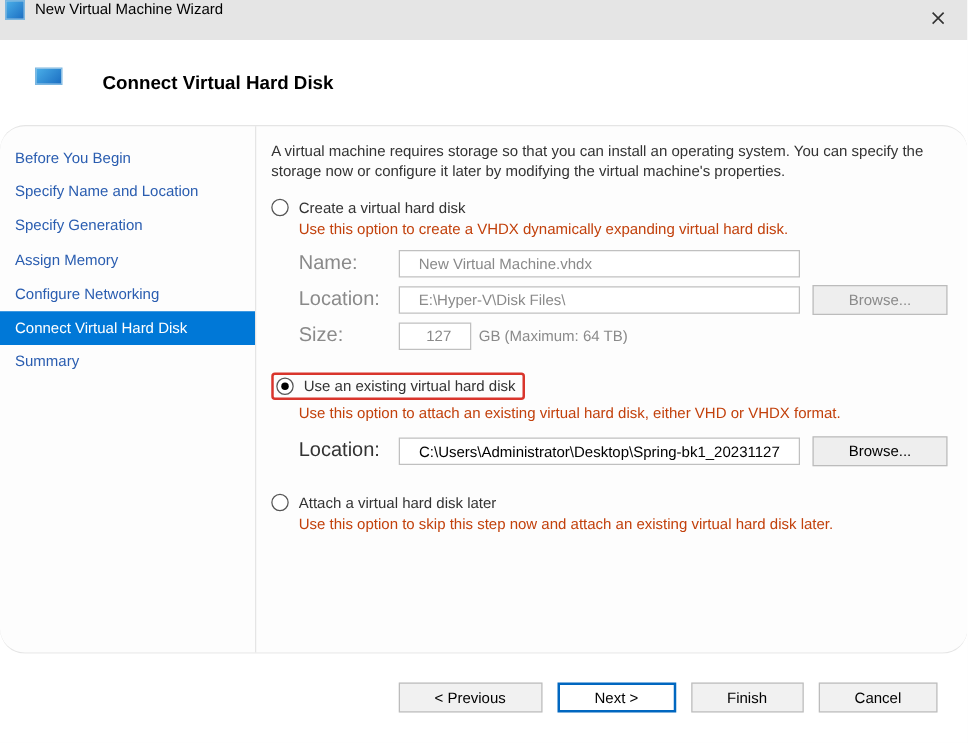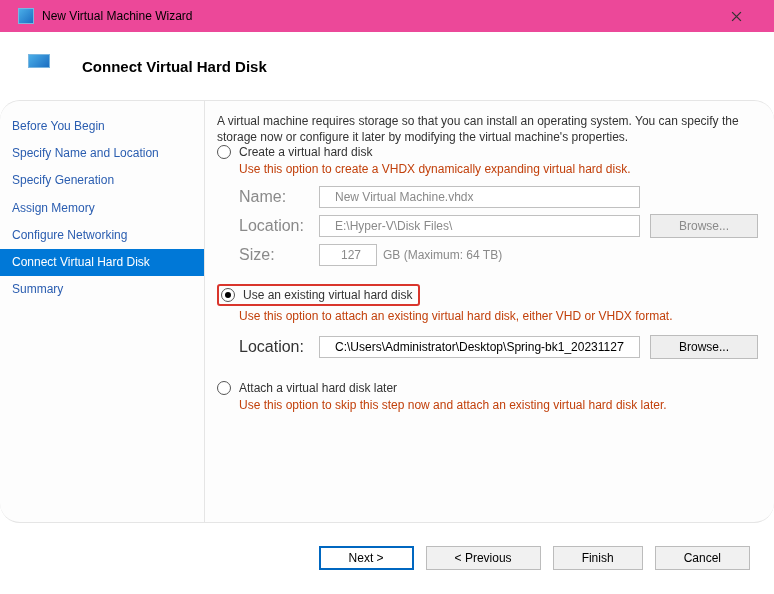--- a/index.html
+++ b/index.html
@@ -1,30 +1,30 @@
 <!DOCTYPE html>
 <html><head>
   <meta charset="utf-8">
   <style>
     * { box-sizing: border-box; margin: 0; padding: 0; }
     body { font-family: "Segoe UI", Tahoma, sans-serif; font-size: 12px; background: #fff; color: #000; width: 774px; height: 594px; overflow: hidden; }
-    .titlebar { height: 32px; display: flex; align-items: center; padding: 0 18px; background: #ec4899; }
+    .titlebar { height: 32px; display: flex; align-items: flex-start; padding: 0 4px; background: #e5e5e5; }
     .title-icon { width: 16px; height: 16px; margin-right: 8px; background: linear-gradient(135deg,#4aaee8,#1b6ec2); border: 1px solid #7ab6e0; }
     .title-text { flex: 1; font-size: 12px; }
     .close-x { width: 40px; height: 28px; display:flex; align-items:center; justify-content:center; cursor:pointer; }
     .close-x svg { width:11px; height:11px; }
     .header { height: 68px; display:flex; align-items:center; padding-left: 28px; background: #fff; }
     .header-icon { width: 22px; height: 14px; background: linear-gradient(135deg,#4aaee8,#1b6ec2); border:1px solid #7ab6e0; margin-right: 32px; margin-top: -10px; }
     .header-title { font-weight: bold; font-size: 15px; color:#000; }
     .body { display:flex; border-top: 1px solid #e5e5e5; border-bottom: 1px solid #e5e5e5; height: 423px; background:#fdfdfd;border-radius:20px; }
     .sidebar { width: 205px; border-right: 1px solid #e5e5e5; padding-top: 12px; }
     .sidebar-item { padding: 4px 12px; color:#2a5db0; cursor:pointer; font-size:12px; line-height:1.6; }
     .sidebar-item.selected { background:#0078d7; color:#fff; }
     .main { flex:1; padding: 12px 16px 0 12px; font-size:12px; color:#333; overflow:hidden; }
-    .intro { line-height:1.35; }
+    .intro { margin-bottom: 14px; line-height:1.35; }
     .opt { margin-bottom: 10px; }
     .opt-head { display:flex; align-items:center; gap:8px; }
     .radio { width:14px; height:14px; border:1px solid #555; border-radius:50%; background:#fff; display:inline-flex; align-items:center; justify-content:center; cursor:pointer; flex-shrink:0; }
     .radio.checked::after { content:""; width:6px; height:6px; background:#000; border-radius:50%; }
     .opt-label { font-size:12px; }
     .opt-desc { margin-left:22px; margin-top:3px; color:#c2410c; }
     .fieldgrid { margin-left:22px; margin-top:10px; display:grid; grid-template-columns: 70px 1fr auto; gap:6px 10px; align-items:center; }
     .fieldgrid.disabled { color:#8a8a8a; }
     .fl { font-size:16px; }
     input.txt { height:22px; border:1px solid #c0c0c0; background:#fff; padding:0 15px; font-family:inherit; font-size:12px; width:100%; }
@@ -112,17 +112,17 @@
       <div class="opt-head">
         <span class="radio"></span>
         <span class="opt-label">Attach a virtual hard disk later</span>
       </div>
       <div class="opt-desc">Use this option to skip this step now and attach an existing virtual hard disk later.</div>
     </div>
   </div>
 </div>
 
 <div class="footer">
+  <button class="btn">&lt; Previous</button>
   <button class="btn primary">Next &gt;</button>
-  <button class="btn">&lt; Previous</button>
   <button class="btn">Finish</button>
   <button class="btn">Cancel</button>
 </div>
 
 </body></html>

